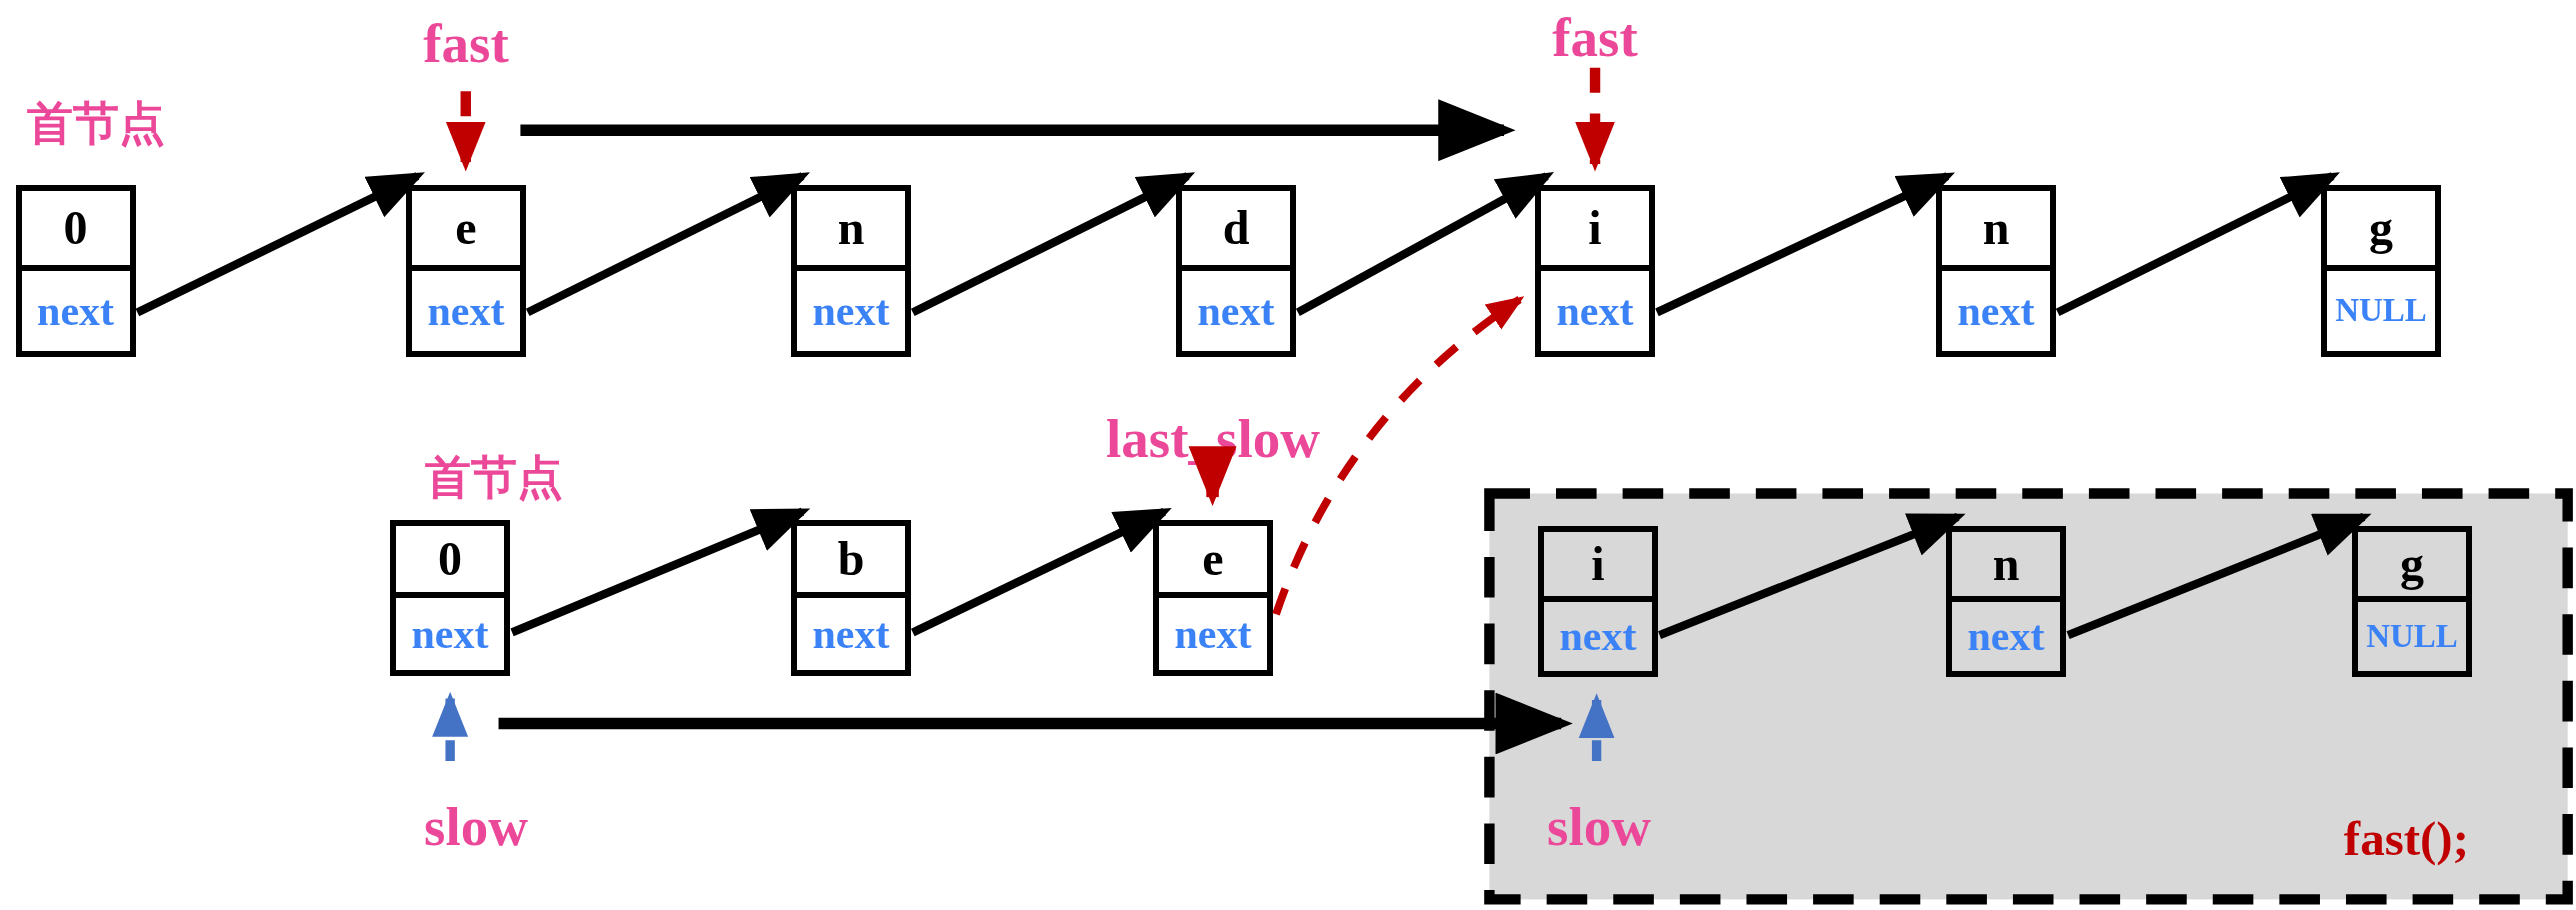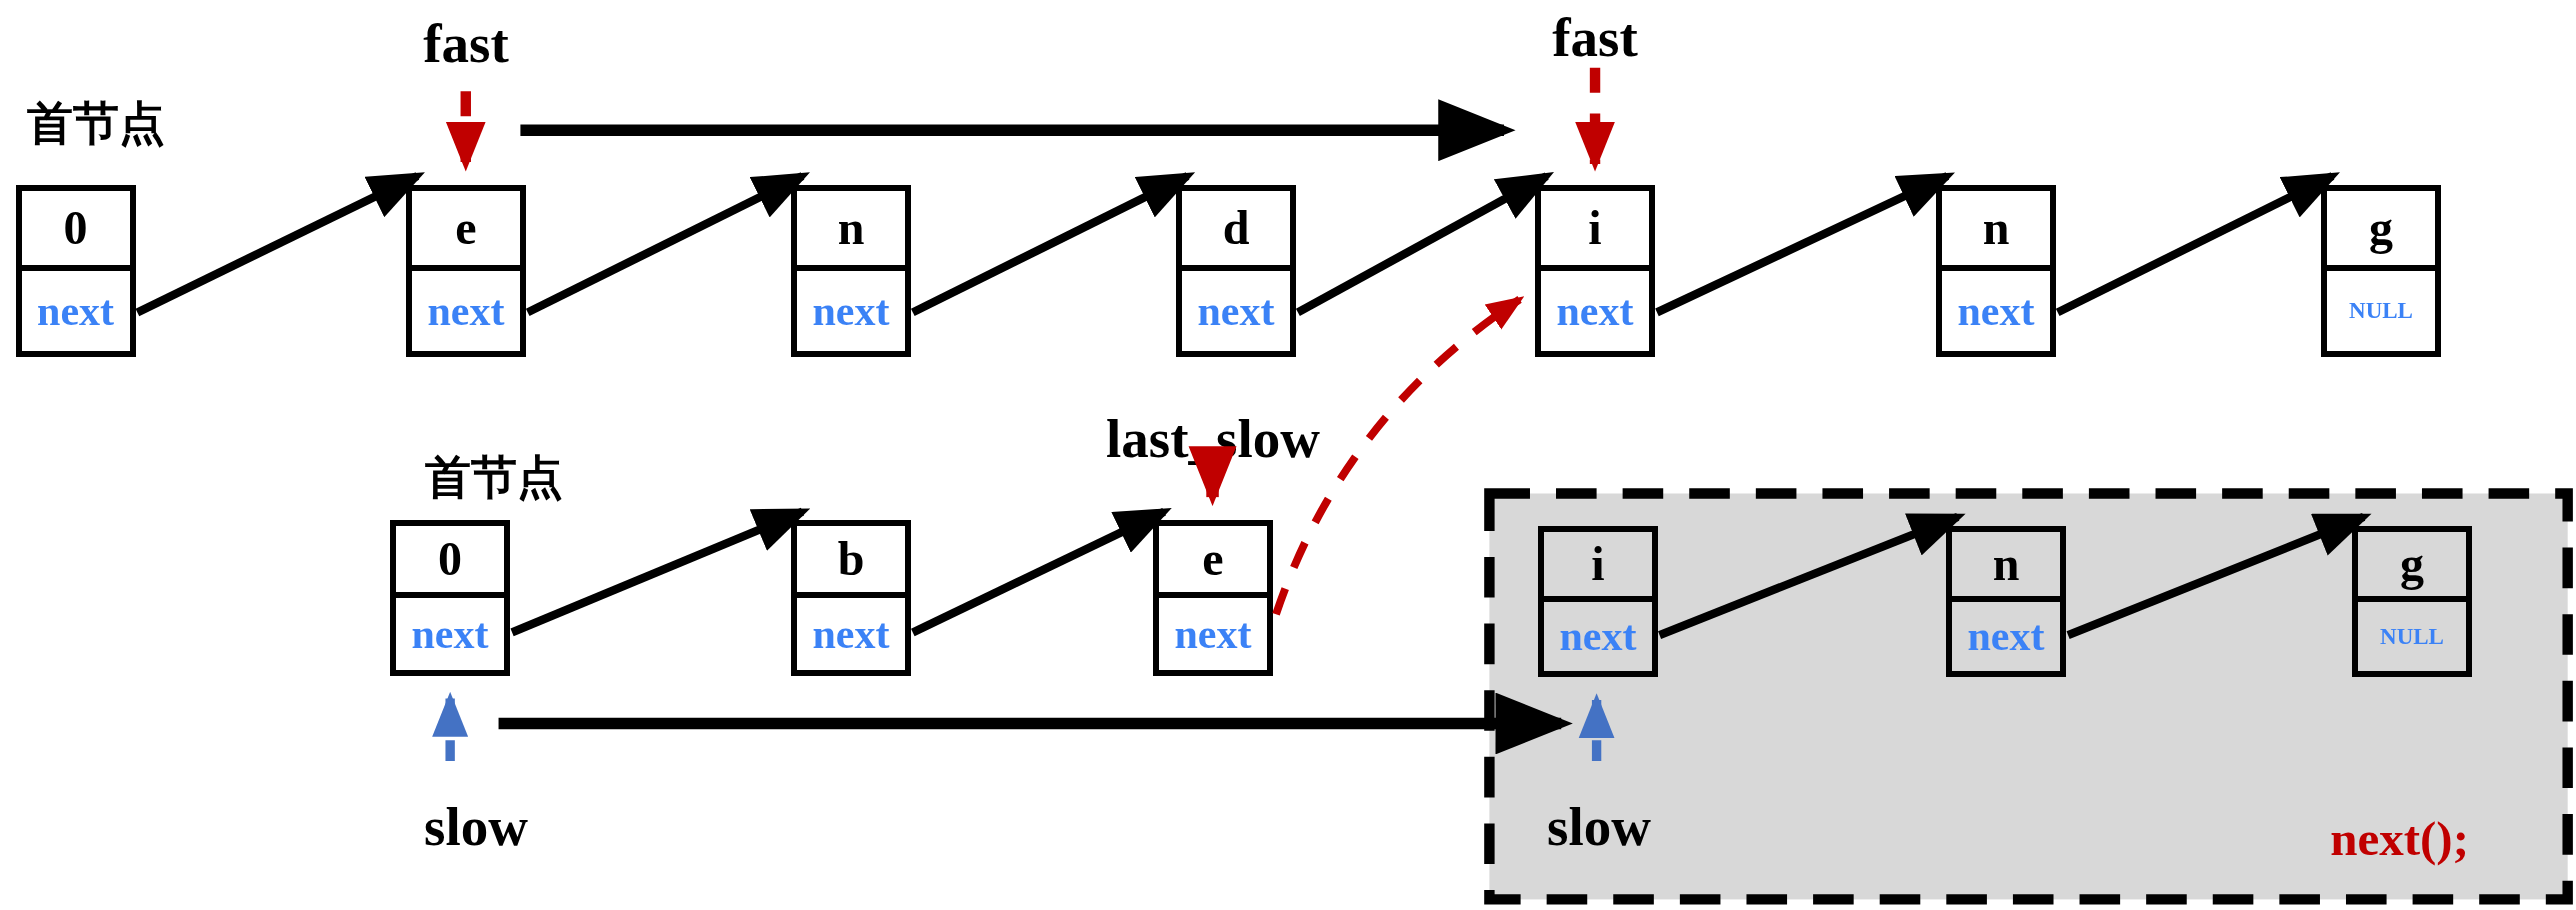--- a/index.html
+++ b/index.html
@@ -18,23 +18,23 @@
   .r2{top:520px;height:156px;}
   .gr{top:526px;height:151px;}
   .node .val{
     flex:0 0 46%;border-bottom:6.2px solid #000;display:flex;align-items:center;justify-content:center;
     font-weight:bold;font-size:48px;line-height:1;color:#000;
   }
   .node .ptr{
     flex:1 1 auto;display:flex;align-items:center;justify-content:center;
     font-weight:bold;font-size:42px;line-height:1;color:#3b82f6;
   }
-  .node .ptr.small{font-size:23px;}
+  .node .ptr.small{font-size:33px;}
   .lbl{
-    position:absolute;z-index:1;font-weight:bold;color:#000000;white-space:nowrap;
+    position:absolute;z-index:1;font-weight:bold;color:#ec4899;white-space:nowrap;
     transform:translateX(-50%);line-height:1;
   }
   .lbl.head{font-size:46px;}
   .lbl.ptr-name{font-size:55px;}
   .lbl.free{font-size:49px;color:#c00000;transform:translateX(-100%);}
 </style>
 </head>
 <body>
 
 <div class="canvas">
@@ -98,21 +98,21 @@
     <div class="ptr small">NULL</div>
   </div>
 
   <div class="lbl head" style="left:96px;top:101px">首节点</div>
   <div class="lbl head" style="left:494px;top:455px">首节点</div>
   <div class="lbl ptr-name" style="left:466px;top:15.6px">fast</div>
   <div class="lbl ptr-name" style="left:1595px;top:10.4px">fast</div>
   <div class="lbl ptr-name" style="left:1213px;top:411px">last_slow</div>
   <div class="lbl ptr-name" style="left:476px;top:799px">slow</div>
   <div class="lbl ptr-name" style="left:1599px;top:799px">slow</div>
-  <div class="lbl free" style="left:2469px;top:814px">next();</div>
+  <div class="lbl free" style="left:2469px;top:814px">fast();</div>
 
   <svg id="arrow-layer" class="layer" width="2576" height="911" viewBox="0 0 4950 1750">
     <defs>
       <marker id="mb" viewBox="0 0 10 8" refX="8.5" refY="4" markerWidth="6.8" markerHeight="5.4" orient="auto">
         <path d="M0,0 L10,4 L0,8 Z" fill="#000000"></path>
       </marker>
       <marker id="mr" viewBox="0 0 10 8" refX="8.5" refY="4" markerWidth="4.8" markerHeight="4.6" orient="auto">
         <path d="M0,0 L10,4 L0,8 Z" fill="#c00000"></path>
       </marker>
       <marker id="mbl" viewBox="0 0 10 8" refX="8.5" refY="4" markerWidth="4.8" markerHeight="4.4" orient="auto">

